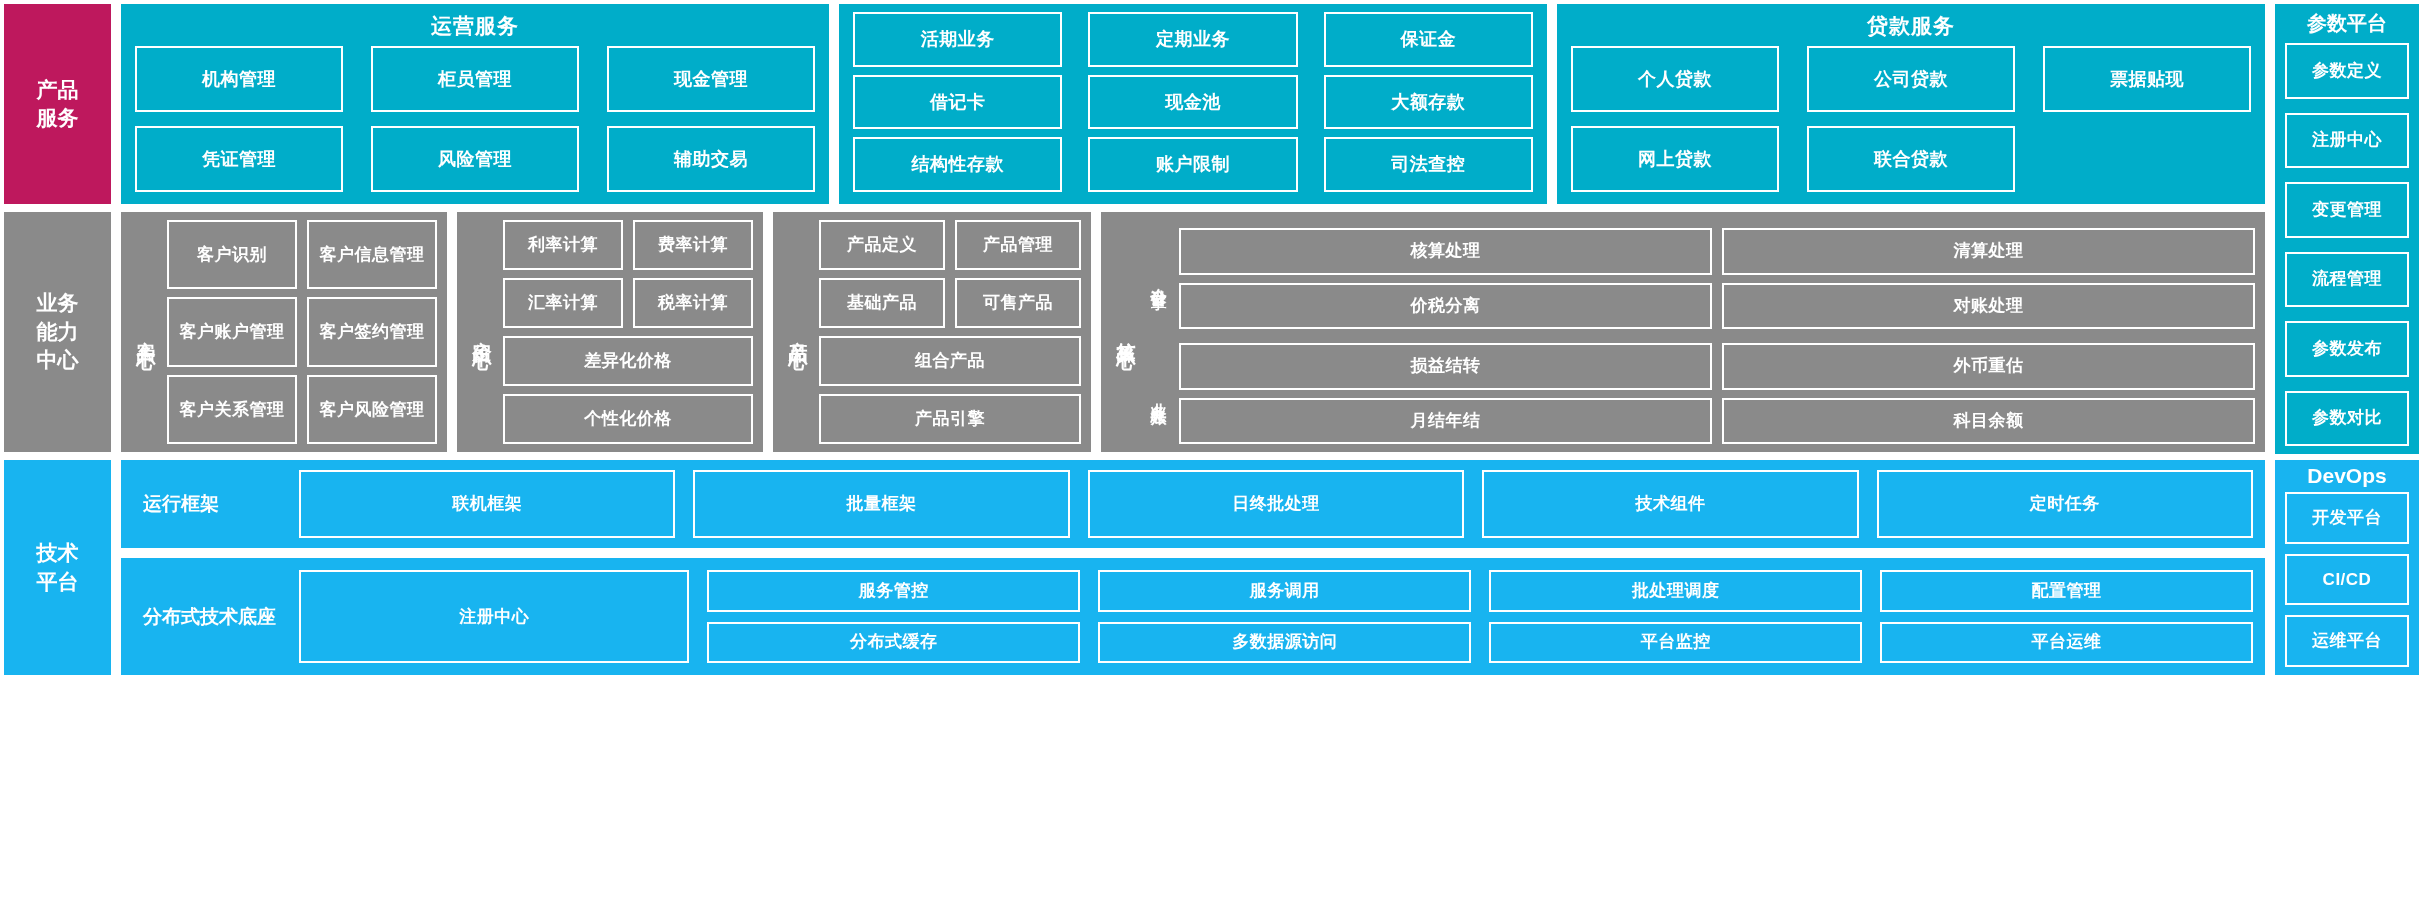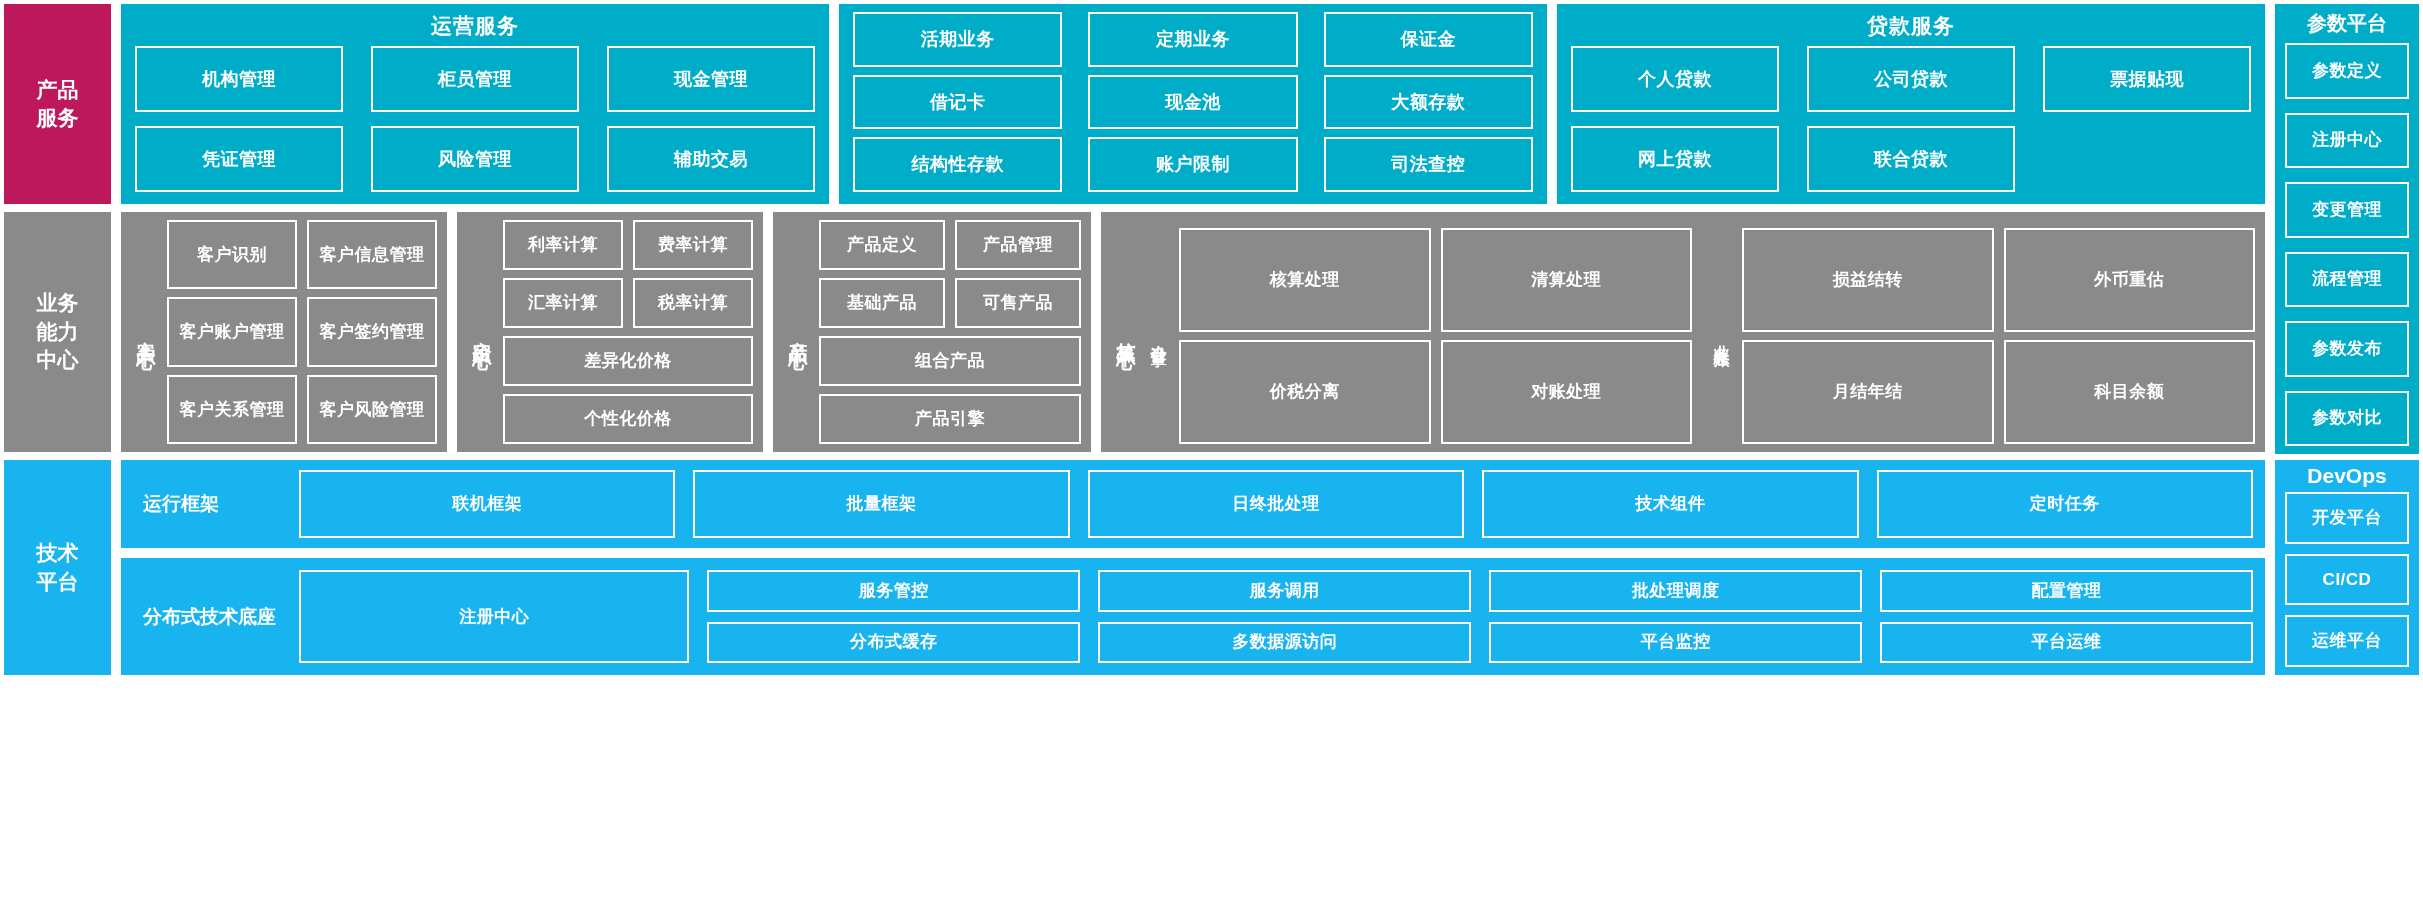--- a/index.html
+++ b/index.html
@@ -158,20 +158,21 @@
   }
   .ctile {
     flex: 1 1 0;
     font-size: 17px;
   }
 
   
   .acct-body {
     flex: 1 1 auto;
     display: flex;
+    flex-direction: column;
     gap: 14px;
     margin-top: 8px;
   }
   .acct-sub {
     flex: 1 1 0;
     display: flex;
     gap: 6px;
   }
   .acct-sub .vlabel { flex: 0 0 30px; }
   .acct-grid {

